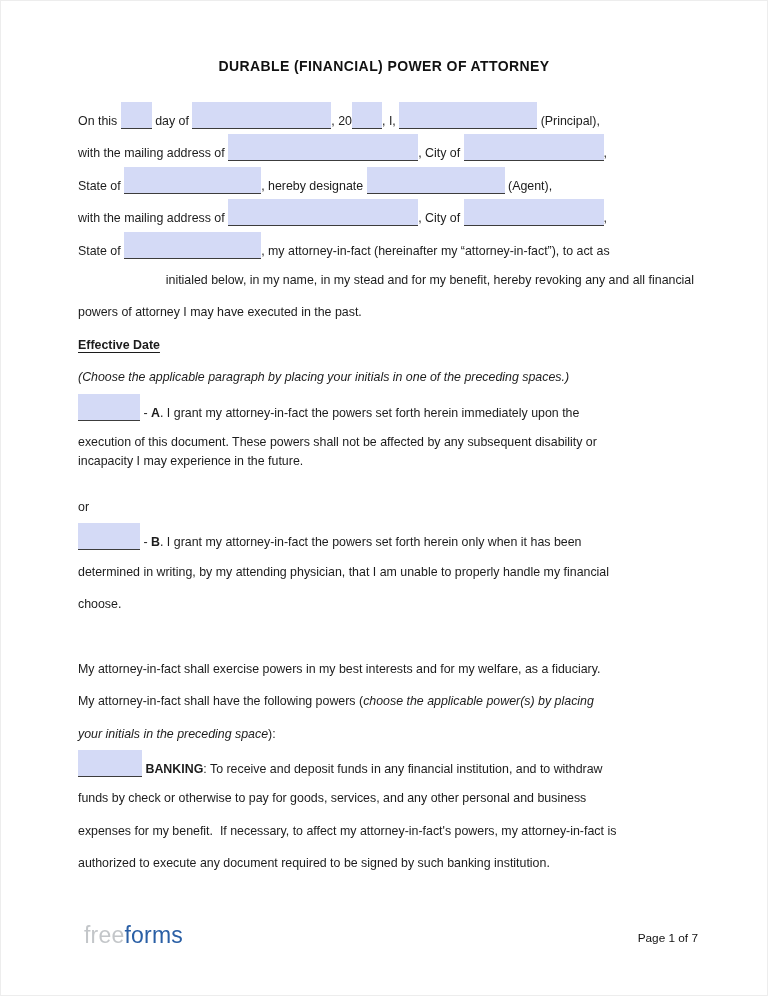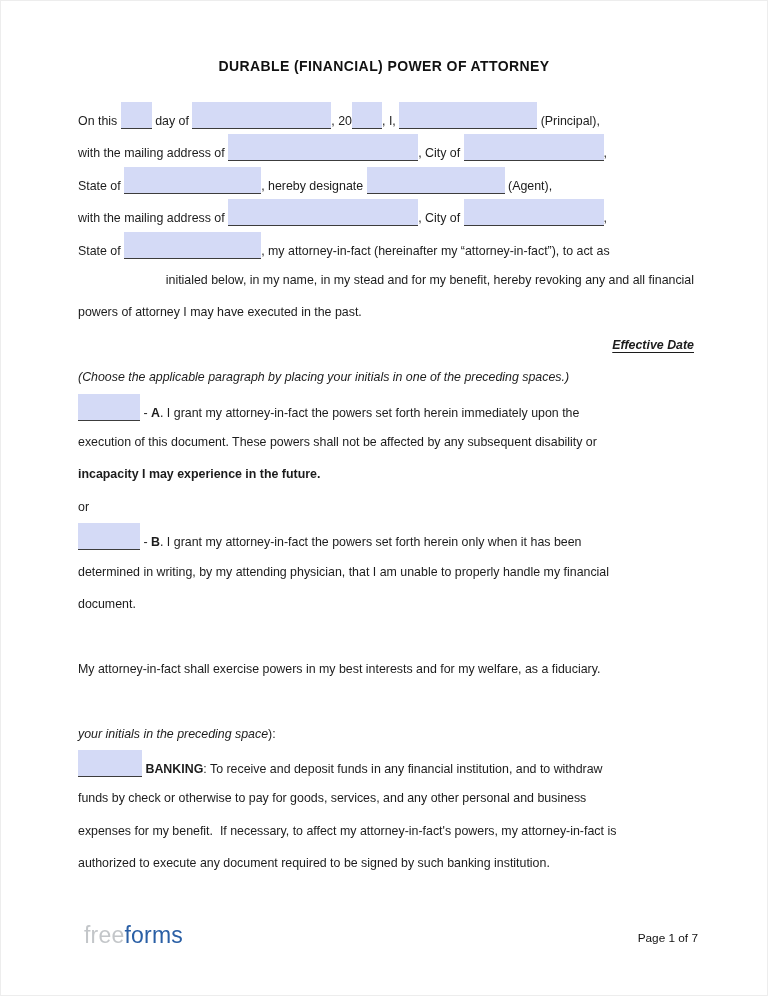--- a/index.html
+++ b/index.html
@@ -39,21 +39,21 @@
   }
   .line {
     position: absolute;
     left: 0;
     width: 100%;
     height: 33px;
     line-height: 33px;
     font-size: 12.4px;
     white-space: nowrap;
   }
-  .line.center { text-align: right; font-style: italic; }
+  .line.center { text-align: left; }
   .b { font-weight: bold; }
   .i { font-style: italic; }
   .u { text-decoration: underline; text-underline-offset: 3px; }
   .field {
     display: inline-block;
     height: 27px;
     vertical-align: -4.5px;
     background: var(--field-bg, #d4daf6);
     border-bottom: 1.4px solid var(--underline, #3c3c3c);
     box-sizing: border-box;
@@ -88,26 +88,27 @@
       <div class="line" style="top: 32.4px;"><span>with the mailing address of </span><span class="field" style="width: 190px;"></span><span>, City of </span><span class="field" style="width: 140px;"></span><span>,</span></div>
       <div class="line" style="top: 64.8px;"><span>State of </span><span class="field" style="width: 137px;"></span><span>, hereby designate </span><span class="field" style="width: 138px;"></span><span> (Agent),</span></div>
       <div class="line" style="top: 97.2px;"><span>with the mailing address of </span><span class="field" style="width: 190px;"></span><span>, City of </span><span class="field" style="width: 140px;"></span><span>,</span></div>
       <div class="line" style="top: 129.6px;"><span>State of </span><span class="field" style="width: 137px;"></span><span>, my attorney-in-fact (hereinafter my “attorney-in-fact”), to act as</span></div>
       <div class="line" style="top: 162px; text-align: right;"><span>initialed below, in my name, in my stead and for my benefit, hereby revoking any and all financial</span></div>
       <div class="line" style="top: 194.4px;"><span>powers of attorney I may have executed in the past.</span></div>
       <div class="line center" style="top: 226.8px;"><span class="b u">Effective Date</span></div>
       <div class="line" style="top: 259.2px;"><span class="i">(Choose the applicable paragraph by placing your initials in one of the preceding spaces.)</span></div>
       <div class="line" style="top: 291.6px;"><span class="field" style="width: 62px;"></span><span> - </span><span class="b">A</span><span>. I grant my attorney-in-fact the powers set forth herein immediately upon the</span></div>
       <div class="line" style="top: 324px;"><span>execution of this document. These powers shall not be affected by any subsequent disability or</span></div>
-      <div class="line" style="top: 356px; font-weight: bold;"><span>incapacity I may experience in the future.</span></div>
+      <div class="line" style="top: 343px;"><span>incapacity I may experience in the future.</span></div>
       <div class="line" style="top: 388.8px;"><span>or</span></div>
       <div class="line" style="top: 421.2px;"><span class="field" style="width: 62px;"></span><span> - </span><span class="b">B</span><span>. I grant my attorney-in-fact the powers set forth herein only when it has been</span></div>
       <div class="line" style="top: 453.6px;"><span>determined in writing, by my attending physician, that I am unable to properly handle my financial</span></div>
-      <div class="line" style="top: 486px;"><span>document.</span></div>
+      <div class="line" style="top: 486px;"><span>choose.</span></div>
       <div class="line" style="top: 550.8px;"><span>My attorney-in-fact shall exercise powers in my best interests and for my welfare, as a fiduciary.</span></div>
+      <div class="line" style="top: 583.2px;"><span>My attorney-in-fact shall have the following powers (</span><span class="i">choose the applicable power(s) by placing</span></div>
       <div class="line" style="top: 615.6px;"><span class="i">your initials in the preceding space</span><span>):</span></div>
       <div class="line" style="top: 648px;"><span class="field" style="width: 64px;"></span><span> </span><span class="b">BANKING</span><span>: To receive and deposit funds in any financial institution, and to withdraw</span></div>
       <div class="line" style="top: 680.4px;"><span>funds by check or otherwise to pay for goods, services, and any other personal and business</span></div>
       <div class="line" style="top: 712.8px;"><span>expenses for my benefit.&nbsp; If necessary, to affect my attorney-in-fact's powers, my attorney-in-fact is</span></div>
       <div class="line" style="top: 745.2px;"><span>authorized to execute any document required to be signed by such banking institution.</span></div>
     </div>
 
   <div class="footer-brand">
     <span class="brand-free">free</span><span class="brand-forms">forms</span>
   </div>

